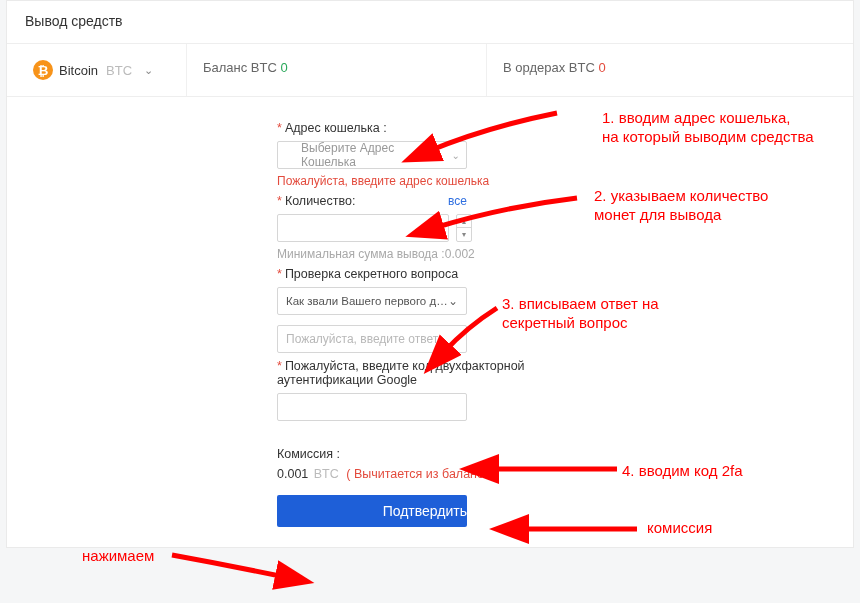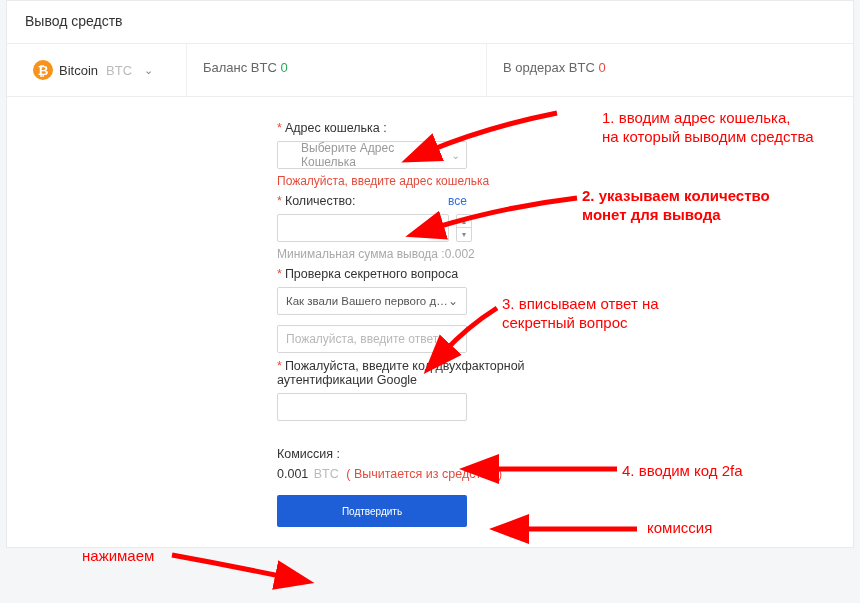--- a/index.html
+++ b/index.html
@@ -132,23 +132,24 @@
   }
   .fee-val { color:#333;text-align:right; }
   .fee-unit { color:#bbb; margin:0 4px 0 2px;}
   .fee-note { color:#e34b3d; }
   .submit-btn {
     width: 190px; height: 32px;
     background: #1e5fd8;
     color: #fff;
     border: none;
     border-radius: 2px;
-    font-size: 10px;
+    font-size: 14px;
     margin-top: 14px;
     cursor: pointer;
+    text-align: right;
   }
 
   
   .anno {
     position: absolute;
     color: #ff0000;
     font-size: 15px;
     font-weight: 500;
     font-family: Arial, sans-serif;
     line-height: 1.25;
@@ -223,28 +224,28 @@
 
         <div class="field-label" style="margin-top:6px; width:320px;">
           <span class="req">*</span><span>Пожалуйста, введите код двухфакторной аутентификации Google</span>
         </div>
         <input class="input-plain" style="">
 
         <div class="field-label" style="margin-top:26px;">Комиссия :</div>
         <div class="fee-line">
           <span class="fee-val">0.001</span>
           <span class="fee-unit">BTC</span>
-          <span class="fee-note">( Вычитается из средства )</span>
+          <span class="fee-note">( Вычитается из баланса )</span>
         </div>
 
         <button class="submit-btn">Подтвердить</button>
       </div>
 
       <div class="anno" style="left:555px; top:12px;margin-left:40px;">1. вводим адрес кошелька,<br>на который выводим средства</div>
-      <div class="anno" style="left:575px; top:90px;font-weight:bold;">2. указываем количество<br>монет для вывода</div>
+      <div class="anno" style="left:587px; top:90px;">2. указываем количество<br>монет для вывода</div>
       <div class="anno" style="left:495px; top:198px;">3. вписываем ответ на<br>секретный вопрос</div>
       <div class="anno" style="left:615px; top:365px;">4. вводим код 2fa</div>
       <div class="anno" style="left:640px; top:422px;">комиссия</div>
       <div class="anno" style="left:75px; top:450px;">нажимаем</div>
 
       <svg class="arrow" style="left:410px; top:10px;" width="160" height="55">
         <defs>
             <marker id="ah1" markerWidth="10" markerHeight="10" refX="2" refY="3" orient="auto">
               <path d="M0,0 L0,6 L8,3 z" fill="#ff0000"></path>
             </marker>

